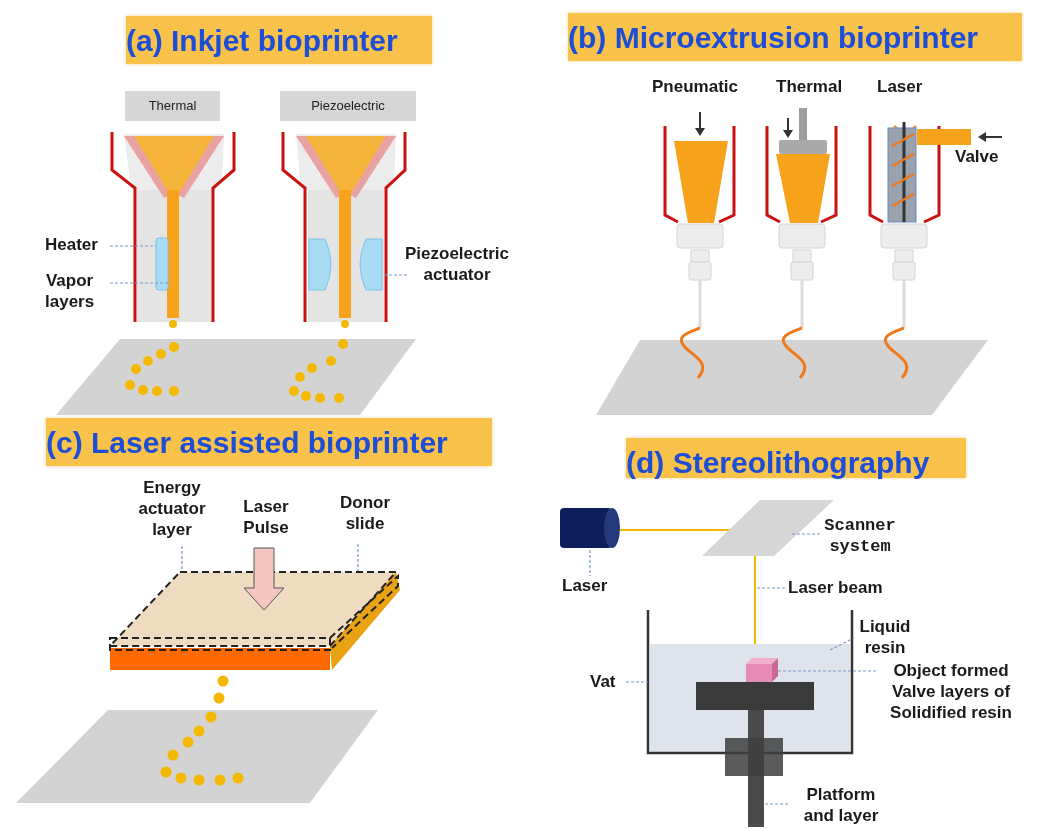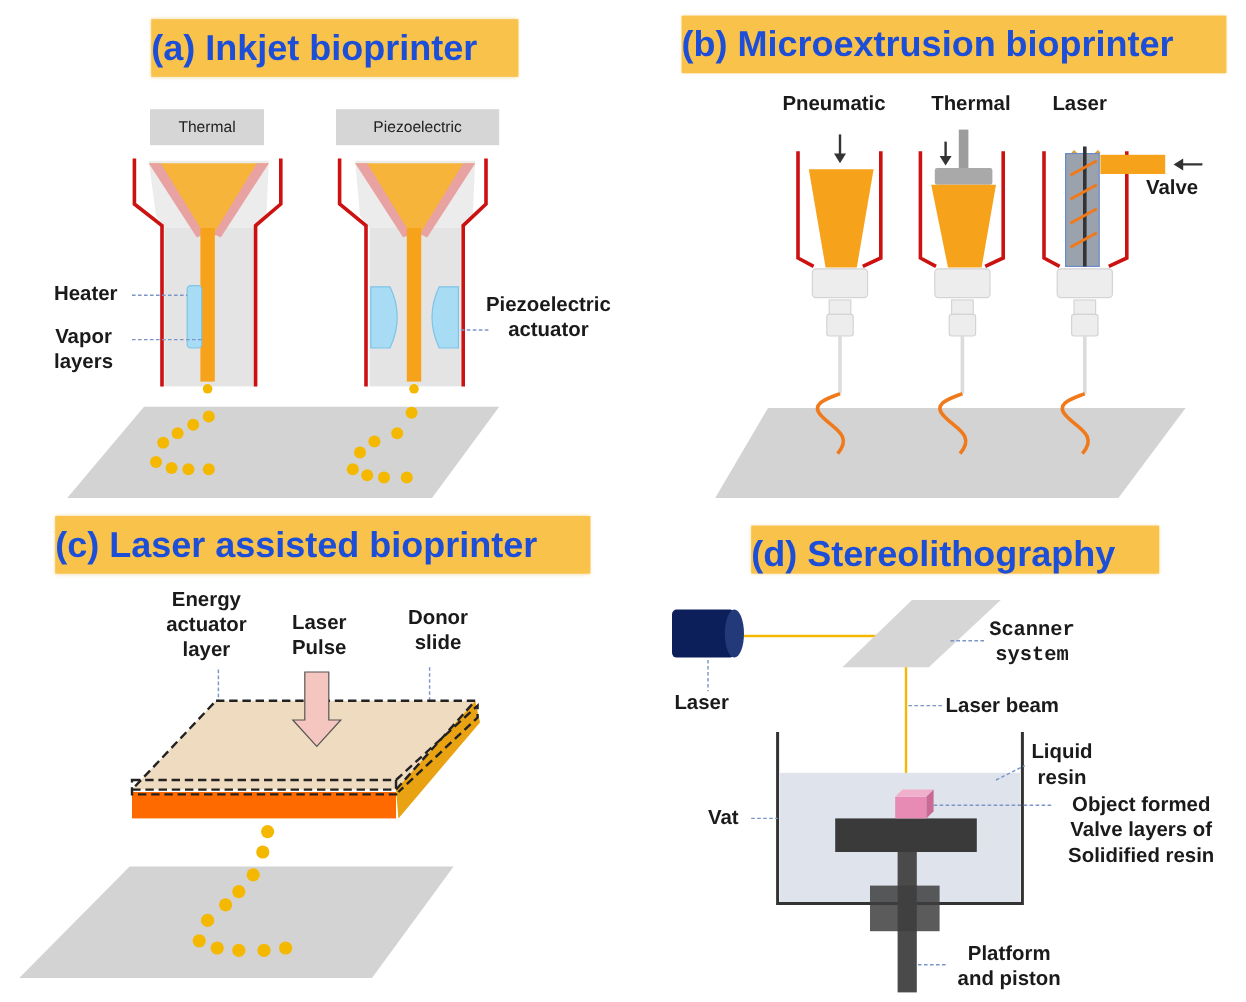--- a/index.html
+++ b/index.html
@@ -140,21 +140,21 @@
       <polygon points="458,137 466,132 466,142" fill="#333"></polygon>
       <rect x="361" y="224" width="46" height="24" rx="3" fill="#ededed" stroke="#d4d4d4"></rect>
       <rect x="375" y="250" width="18" height="12" fill="#ededed" stroke="#d4d4d4"></rect>
       <rect x="373" y="262" width="22" height="18" rx="2" fill="#ededed" stroke="#d4d4d4"></rect>
       <line x1="384" y1="280" x2="384" y2="328" stroke="#dcdcdc" stroke-width="3"></line>
       <path d="M384,328 C374,332 359,336 368,346 C376,356 396,362 382,378" fill="none" stroke="#f07a1b" stroke-width="3"></path>
     </g>
   </svg>
 </div>
 
-<div class="panel" style="left:0;top:412px;width:520px;height:415px;text-decoration:underline;">
+<div class="panel" style="left:0;top:400px;width:520px;height:415px;text-decoration:underline;">
   <div class="title-bar" style="left:46px;top:18px;width:446px;height:48px;">(c) Laser assisted bioprinter</div>
 
   <div class="lbl multi c" style="left:116px;top:77px;width:112px;">Energy
 actuator
 layer</div>
   <div class="lbl multi c" style="left:234px;top:96px;width:64px;">Laser
 Pulse</div>
   <div class="lbl multi c" style="left:330px;top:92px;width:70px;">Donor
 slide</div>
 
@@ -230,14 +230,14 @@
   <div class="lbl multi c" style="left:300px;top:95px;width:80px;font-family:Liberation Mono, monospace;">Scanner
 system</div>
   <div class="lbl" style="left:268px;top:157px;">Laser beam</div>
   <div class="lbl multi c" style="left:334px;top:196px;width:62px;">Liquid
 resin</div>
   <div class="lbl" style="left:70px;top:251px;">Vat</div>
   <div class="lbl multi c" style="left:355px;top:240px;width:152px;">Object formed
 Valve layers of
 Solidified resin</div>
   <div class="lbl multi c" style="left:268px;top:364px;width:106px;">Platform
-and piston</div>
+and layer</div>
 </div>
 
 </body></html>

